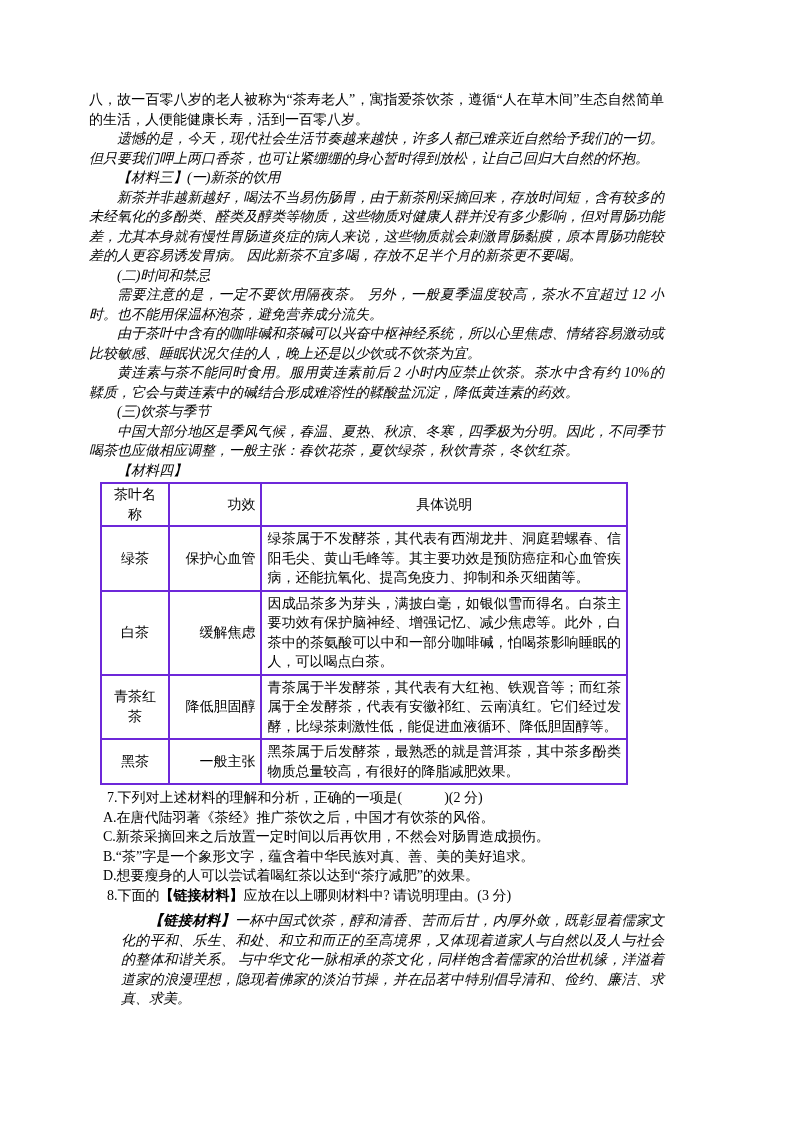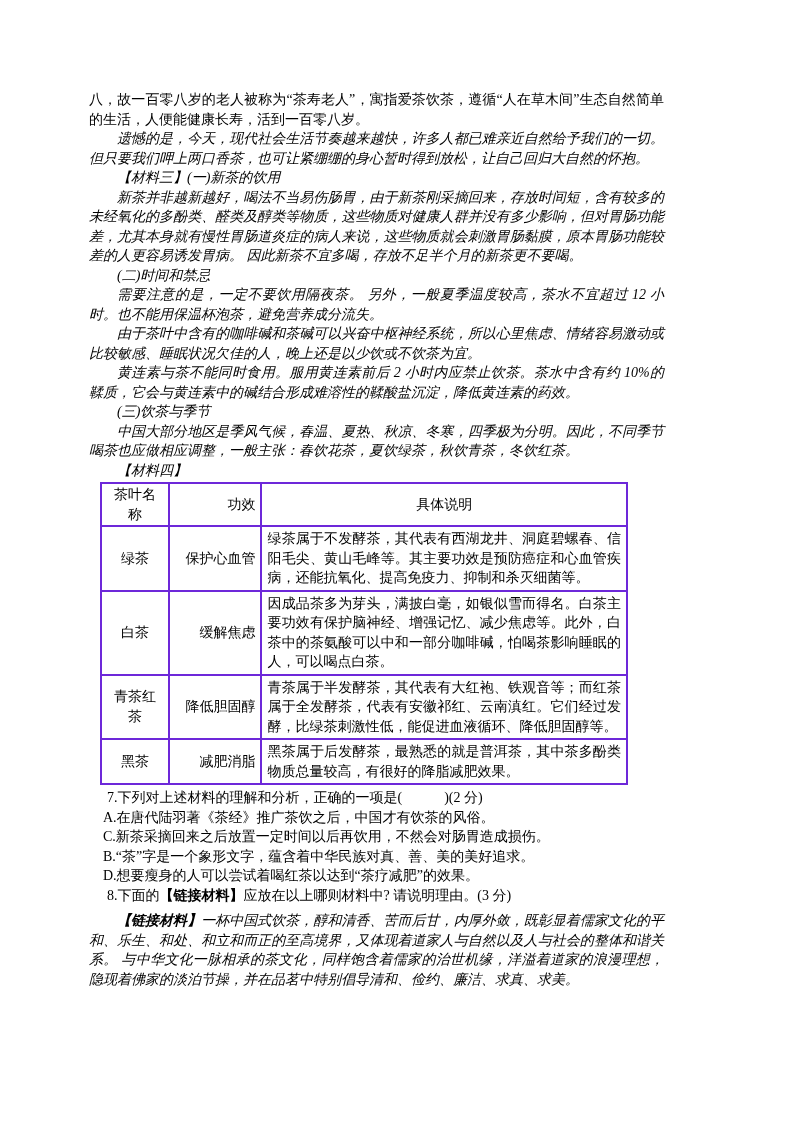--- a/index.html
+++ b/index.html
@@ -35,21 +35,21 @@
     vertical-align: middle;
     padding: 2px 5px;
   }
   table.tea th { padding: 1px 5px; }
   .col-name  { width: 68px;  text-align: center; }
   .col-eff   { width: 93px;  text-align: right; }
   .col-desc  { width: 367px; text-align: justify; }
   th.col-desc { text-align: center; margin-left: 14px; }
   p.question { padding-left: 18px; text-align: justify; }
   p.option   { padding-left: 14px; text-align: justify; }
-  p.link-para { margin-top: 6px; }
+  p.link-para { margin-top: 6px; margin-left: 32px; }
 </style>
 </head>
 <body>
 
 <div class="page">
 
   <p class="para">八，故一百零八岁的老人被称为“茶寿老人”，寓指爱茶饮茶，遵循“人在草木间”生态自然简单的生活，人便能健康长寿，活到一百零八岁。</p>
   <p class="para indent">遗憾的是，今天，现代社会生活节奏越来越快，许多人都已难亲近自然给予我们的一切。但只要我们呷上两口香茶，也可让紧绷绷的身心暂时得到放松，让自己回归大自然的怀抱。</p>
   <p class="para indent">【材料三】(一)新茶的饮用</p>
   <p class="para indent">新茶并非越新越好，喝法不当易伤肠胃，由于新茶刚采摘回来，存放时间短，含有较多的未经氧化的多酚类、醛类及醇类等物质，这些物质对健康人群并没有多少影响，但对胃肠功能差，尤其本身就有慢性胃肠道炎症的病人来说，这些物质就会刺激胃肠黏膜，原本胃肠功能较差的人更容易诱发胃病。 因此新茶不宜多喝，存放不足半个月的新茶更不要喝。</p>
@@ -78,21 +78,21 @@
       <td class="col-eff">缓解焦虑</td>
       <td class="col-desc">因成品茶多为芽头，满披白毫，如银似雪而得名。白茶主要功效有保护脑神经、增强记忆、减少焦虑等。此外，白茶中的茶氨酸可以中和一部分咖啡碱，怕喝茶影响睡眠的人，可以喝点白茶。</td>
     </tr>
     <tr>
       <td class="col-name">青茶红茶</td>
       <td class="col-eff">降低胆固醇</td>
       <td class="col-desc">青茶属于半发酵茶，其代表有大红袍、铁观音等；而红茶属于全发酵茶，代表有安徽祁红、云南滇红。它们经过发酵，比绿茶刺激性低，能促进血液循环、降低胆固醇等。</td>
     </tr>
     <tr>
       <td class="col-name">黑茶</td>
-      <td class="col-eff">减肥消脂</td>
+      <td class="col-eff">一般主张</td>
       <td class="col-desc">黑茶属于后发酵茶，最熟悉的就是普洱茶，其中茶多酚类物质总量较高，有很好的降脂减肥效果。</td>
     </tr>
   </tbody>
     </table>
 
   <p class="para question">7.下列对上述材料的理解和分析，正确的一项是(　　　)(2 分)</p>
   <p class="para option">A.在唐代陆羽著《茶经》推广茶饮之后，中国才有饮茶的风俗。</p>
   <p class="para option">C.新茶采摘回来之后放置一定时间以后再饮用，不然会对肠胃造成损伤。</p>
   <p class="para option">B.“茶”字是一个象形文字，蕴含着中华民族对真、善、美的美好追求。</p>
   <p class="para option">D.想要瘦身的人可以尝试着喝红茶以达到“茶疗减肥”的效果。</p>

